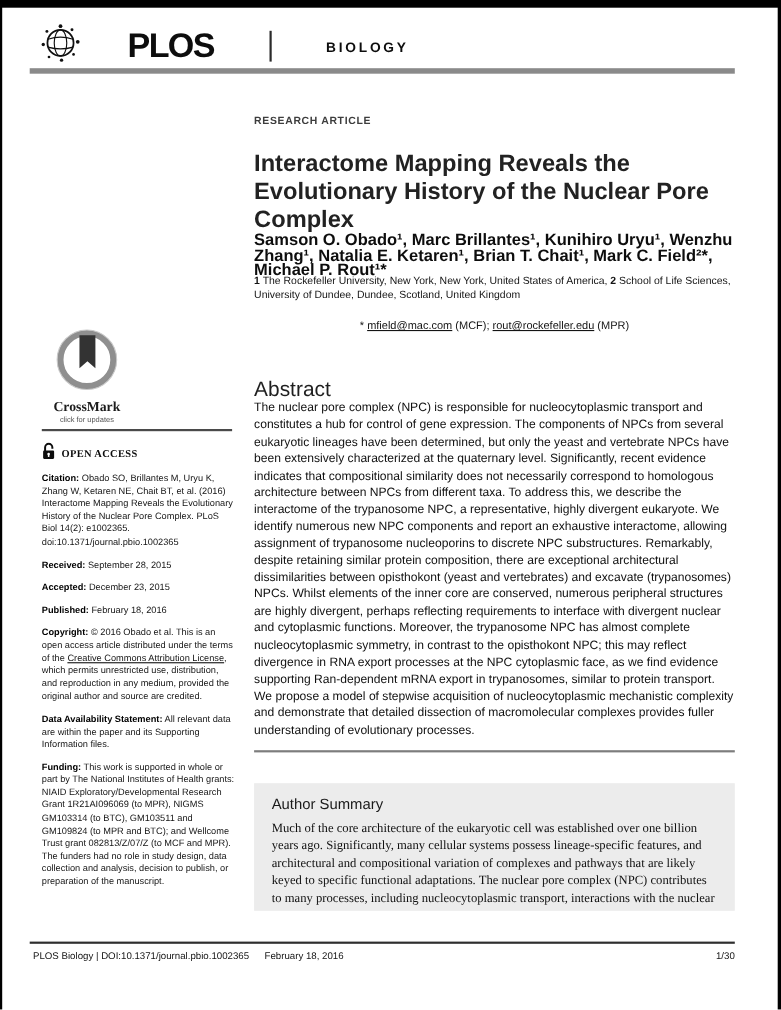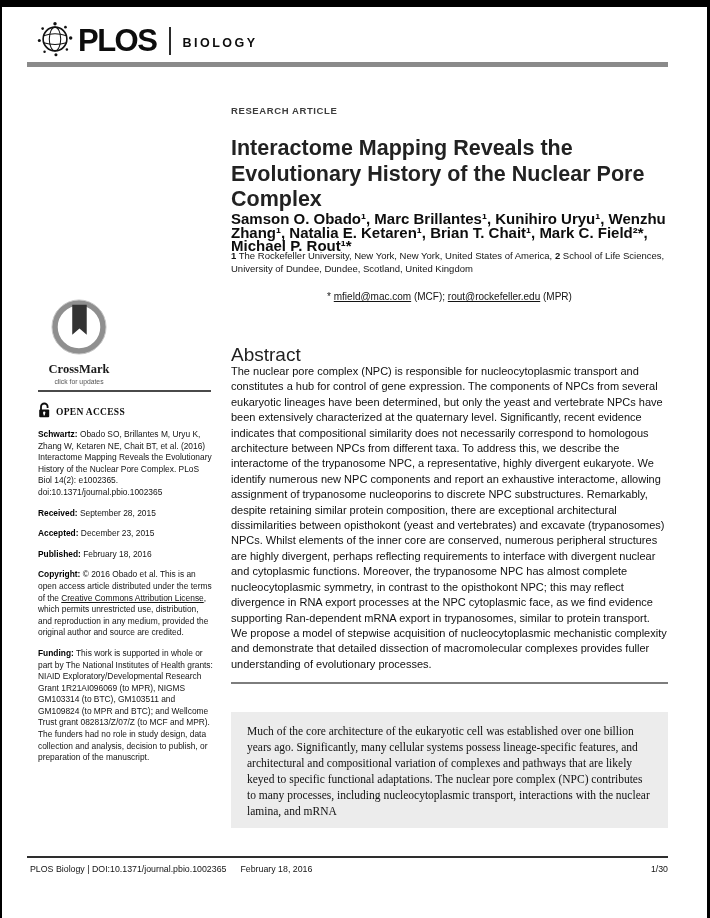--- a/index.html
+++ b/index.html
@@ -3,21 +3,21 @@
 <meta charset="utf-8">
 <style>
   html,body{margin:0;padding:0;background:#ffffff;}
   .page{position:relative;width:710px;height:918px;background:#fff;overflow:hidden;
         font-family:"Liberation Sans",sans-serif;color:#111;}
   .edge-top{position:absolute;left:0;top:0;width:710px;height:7px;background:#000;}
   .edge-left{position:absolute;left:0;top:0;width:2px;height:918px;background:#000;}
   .edge-right{position:absolute;right:0;top:0;width:3px;height:918px;background:#000;}
 
   
-  .logo{position:absolute;left:36px;top:20px;display:flex;align-items:center;}
+  .logo{position:absolute;left:36px;top:20px;display:flex;align-items:center;gap:38px;}
   .logo-plos{font-size:31px;font-weight:bold;letter-spacing:-1.5px;color:#0d0d0d;margin-left:4px;}
   .logo-divider{width:2px;height:28px;background:#2b2b2b;margin:0 11px 0 13px;}
   .logo-journal{font-size:12.5px;font-weight:bold;letter-spacing:2.5px;color:#0d0d0d;margin-top:3px;}
   .header-rule{position:absolute;left:27px;top:62px;width:641px;height:5px;background:#8a8a8a;}
 
   
   .crossmark{position:absolute;left:40px;top:298px;width:78px;text-align:center;cursor:pointer;}
   .crossmark-title{font-family:"Liberation Serif",serif;font-size:12.5px;color:#1c1c1c;margin-top:2px;font-weight:bold;}
   .crossmark-sub{font-size:6.8px;color:#555;margin-top:1px;}
   .sidebar-rule{position:absolute;left:38px;top:390px;width:173px;height:2px;background:#4a4a4a;}
@@ -104,41 +104,43 @@
         <path d="M3 8 V4.8 a3.3 3.3 0 0 1 6.6 0 V6" fill="none" stroke="#0d0d0d" stroke-width="1.8"></path>
         <rect x="1.2" y="7.6" width="10" height="7.6" rx="1" fill="#0d0d0d"></rect>
         <circle cx="6.2" cy="10.8" r="1.2" fill="#fff"></circle>
         <rect x="5.5" y="11" width="1.4" height="2.4" fill="#fff"></rect>
       </svg>
     </span>
     <span class="open-access-label">OPEN ACCESS</span>
   </div>
 
   <div class="sidebar-text">
-    <p class="side-entry"><b>Schwartz:</b> <span>Obado SO, Brillantes M, Uryu K, Zhang W, Ketaren NE, Chait BT, et al. (2016) Interactome Mapping Reveals the Evolutionary History of the Nuclear Pore Complex. PLoS Biol 14(2): e1002365. doi:10.1371/journal.pbio.1002365</span></p>
+    <p class="side-entry"><b>Citation:</b> <span>Obado SO, Brillantes M, Uryu K, Zhang W, Ketaren NE, Chait BT, et al. (2016) Interactome Mapping Reveals the Evolutionary History of the Nuclear Pore Complex. PLoS Biol 14(2): e1002365. doi:10.1371/journal.pbio.1002365</span></p>
     <p class="side-entry"><b>Received:</b> <span>September 28, 2015</span></p>
     <p class="side-entry"><b>Accepted:</b> <span>December 23, 2015</span></p>
     <p class="side-entry"><b>Published:</b> <span>February 18, 2016</span></p>
     <p class="side-entry"><b>Copyright:</b> <span>© 2016 Obado et al. This is an open access article distributed under the terms of the </span><span class="side-link">Creative Commons Attribution License</span><span>, which permits unrestricted use, distribution, and reproduction in any medium, provided the original author and source are credited.</span></p>
+    <p class="side-entry"><b>Data Availability Statement:</b> <span>All relevant data are within the paper and its Supporting Information files.</span></p>
     <p class="side-entry"><b>Funding:</b> <span>This work is supported in whole or part by The National Institutes of Health grants: NIAID Exploratory/Developmental Research Grant 1R21AI096069 (to MPR), NIGMS GM103314 (to BTC), GM103511 and GM109824 (to MPR and BTC); and Wellcome Trust grant 082813/Z/07/Z (to MCF and MPR). The funders had no role in study design, data collection and analysis, decision to publish, or preparation of the manuscript.</span></p>
   </div>
 
   <div class="main">
     <div class="kicker">RESEARCH ARTICLE</div>
     <h1 class="title">Interactome Mapping Reveals the Evolutionary History of the Nuclear Pore Complex</h1>
     <div class="authors">Samson O. Obado¹, Marc Brillantes¹, Kunihiro Uryu¹, Wenzhu Zhang¹, Natalia E. Ketaren¹, Brian T. Chait¹, Mark C. Field²*, Michael P. Rout¹*</div>
     <div class="affiliations"><b>1</b><span> The Rockefeller University, New York, New York, United States of America, </span><b>2</b><span> School of Life Sciences, University of Dundee, Dundee, Scotland, United Kingdom</span></div>
     <div class="correspondence"><span>* </span><span class="email-link">mfield@mac.com</span><span> (MCF); </span><span class="email-link">rout@rockefeller.edu</span><span> (MPR)</span></div>
 
     <h2 class="abstract-heading">Abstract</h2>
     <div class="abstract-text">The nuclear pore complex (NPC) is responsible for nucleocytoplasmic transport and constitutes a hub for control of gene expression. The components of NPCs from several eukaryotic lineages have been determined, but only the yeast and vertebrate NPCs have been extensively characterized at the quaternary level. Significantly, recent evidence indicates that compositional similarity does not necessarily correspond to homologous architecture between NPCs from different taxa. To address this, we describe the interactome of the trypanosome NPC, a representative, highly divergent eukaryote. We identify numerous new NPC components and report an exhaustive interactome, allowing assignment of trypanosome nucleoporins to discrete NPC substructures. Remarkably, despite retaining similar protein composition, there are exceptional architectural dissimilarities between opisthokont (yeast and vertebrates) and excavate (trypanosomes) NPCs. Whilst elements of the inner core are conserved, numerous peripheral structures are highly divergent, perhaps reflecting requirements to interface with divergent nuclear and cytoplasmic functions. Moreover, the trypanosome NPC has almost complete nucleocytoplasmic symmetry, in contrast to the opisthokont NPC; this may reflect divergence in RNA export processes at the NPC cytoplasmic face, as we find evidence supporting Ran-dependent mRNA export in trypanosomes, similar to protein transport. We propose a model of stepwise acquisition of nucleocytoplasmic mechanistic complexity and demonstrate that detailed dissection of macromolecular complexes provides fuller understanding of evolutionary processes.</div>
 
     <div class="abstract-rule"></div>
 
     <div class="summary-box">
+      <h3 class="summary-heading">Author Summary</h3>
       <p class="summary-text">Much of the core architecture of the eukaryotic cell was established over one billion years ago. Significantly, many cellular systems possess lineage-specific features, and architectural and compositional variation of complexes and pathways that are likely keyed to specific functional adaptations. The nuclear pore complex (NPC) contributes to many processes, including nucleocytoplasmic transport, interactions with the nuclear lamina, and mRNA</p>
     </div>
   </div>
 
   <div class="footer-rule"></div>
   <div class="footer">
     <span>PLOS Biology | DOI:10.1371/journal.pbio.1002365</span>
     <span class="footer-date">February 18, 2016</span>
     <span class="footer-page">1/30</span>
   </div>

